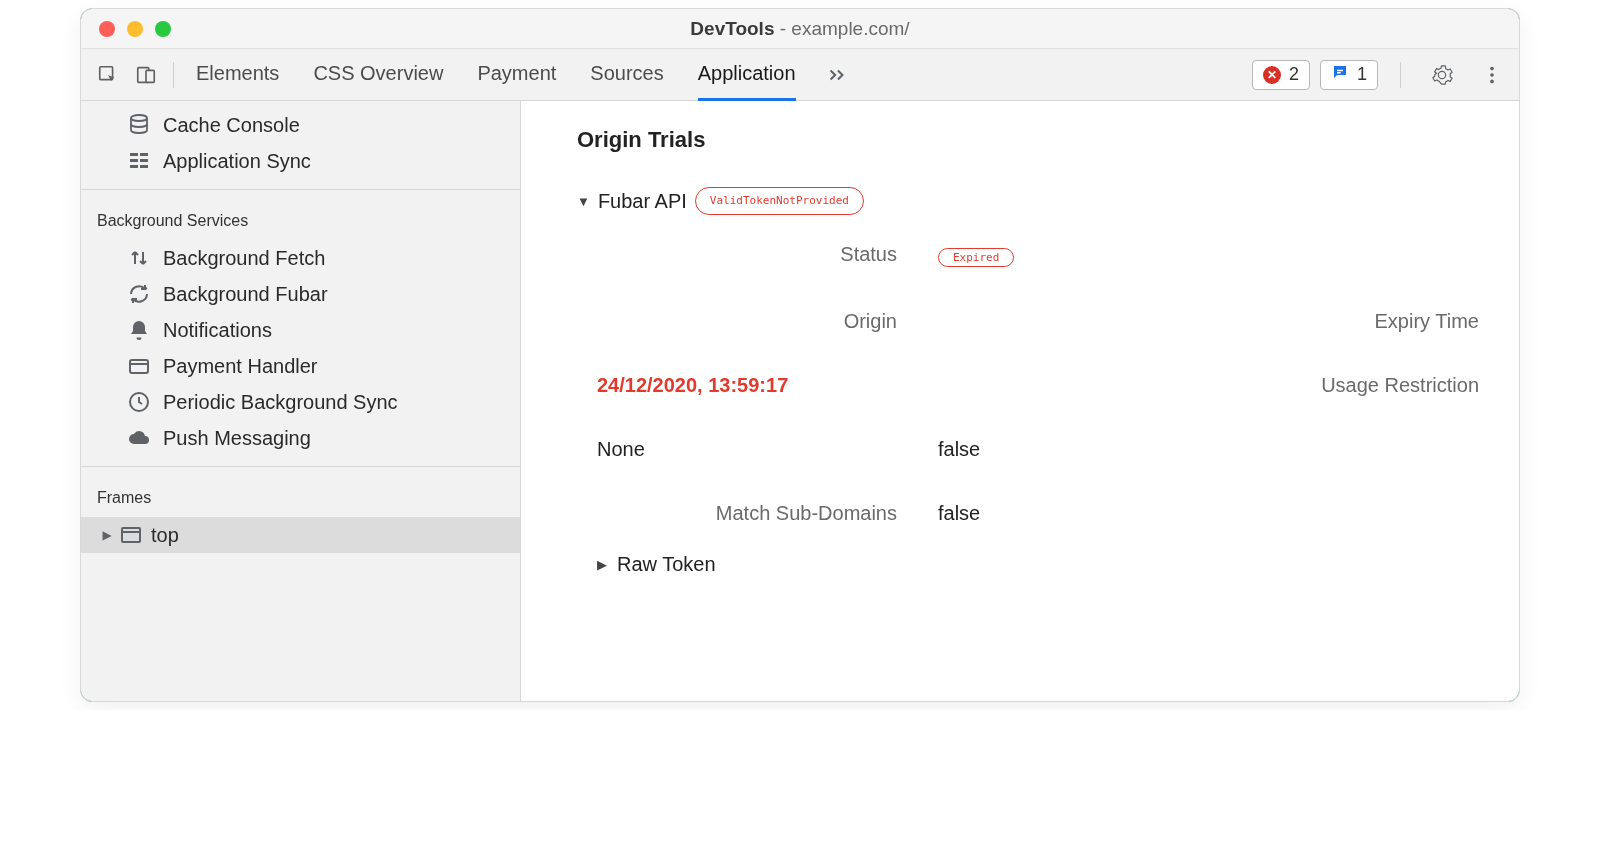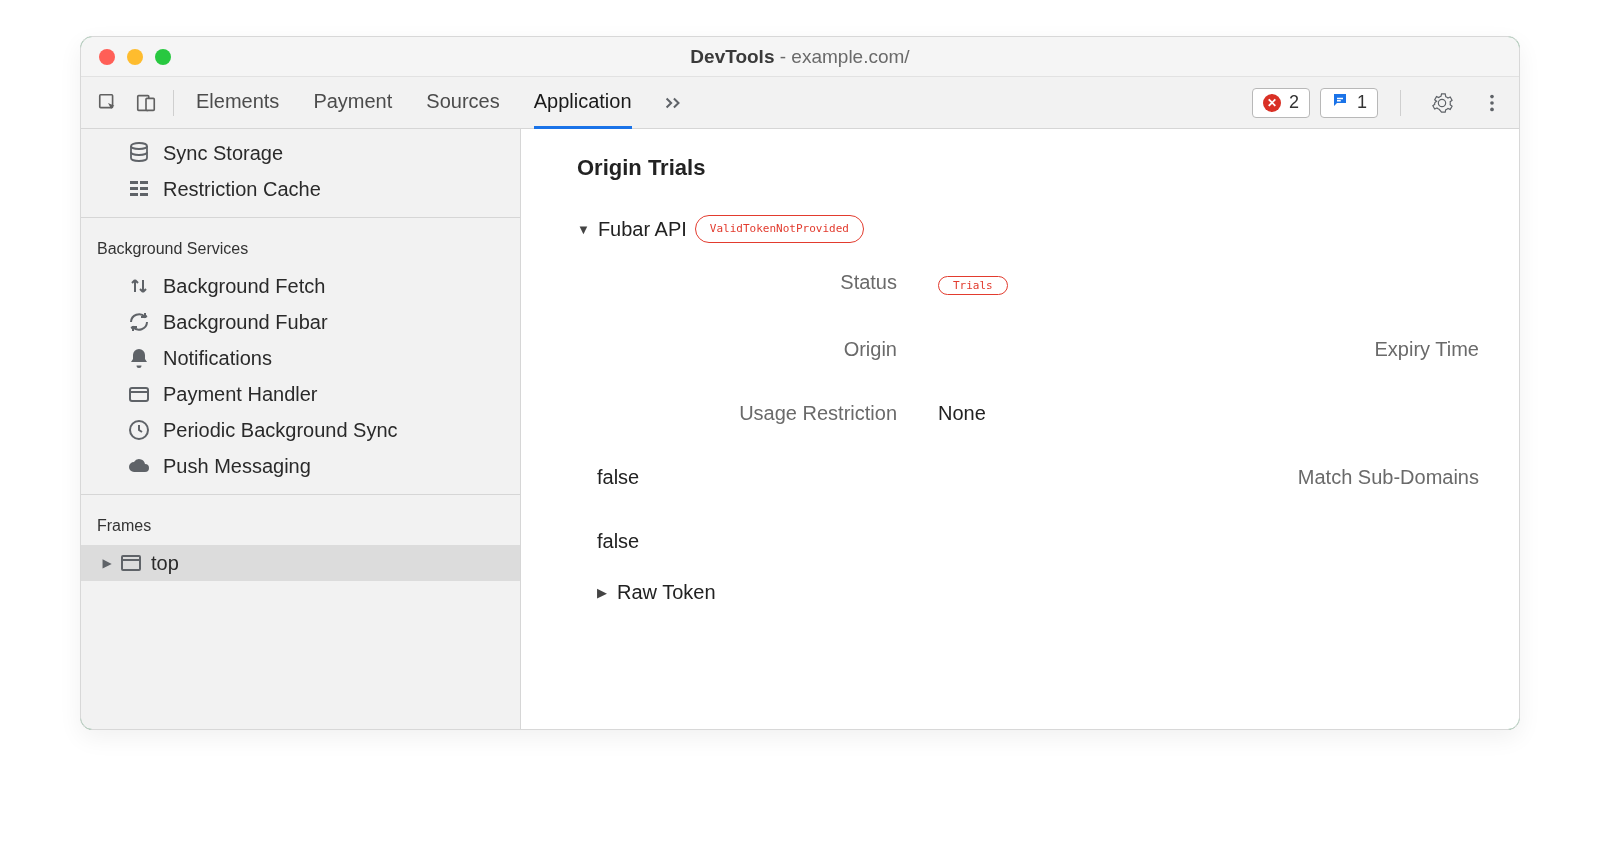--- a/index.html
+++ b/index.html
@@ -9,21 +9,21 @@
     display: flex;
     align-items: flex-start;
     justify-content: center;
   }
   .window {
     width: 1440px;
     border: 1px solid #d8d8d8;
     border-radius: 12px;
     overflow: hidden;
     box-shadow: 0 8px 24px rgba(0,0,0,0.06);
-    margin: 36px;
+    margin: 8px;
     background: #15803d;
   }
   
   .titlebar {
     height: 40px;
     background: #f5f5f5;
     border-bottom: 1px solid #e2e2e2;
     display: flex;
     align-items: center;
     position: relative;
@@ -190,20 +190,21 @@
     <span class="tbicon">
       <svg viewBox="0 0 24 24" fill="none" stroke="currentColor" stroke-width="1.8">
           <rect x="3" y="4" width="12" height="16" rx="1"></rect>
           <rect x="12" y="7" width="9" height="13" rx="1" fill="#f2f2f2"></rect>
         </svg>
     </span>
     <div class="vsep"></div>
 
     <div class="tabs">
       <div class="tab">Elements</div>
+      <div class="tab">CSS Overview</div>
       <div class="tab">Payment</div>
       <div class="tab">Sources</div>
       <div class="tab active">Application</div>
     </div>
 
     <span class="tbicon chevmore">
       <svg viewBox="0 0 24 24" fill="none" stroke="currentColor" stroke-width="2.2">
           <path d="M5 7l5 5-5 5"></path>
           <path d="M13 7l5 5-5 5"></path>
         </svg>
@@ -249,34 +250,34 @@
 
       <div class="sb-group">
         <div class="sb-item">
           <span class="sicon">
             <svg viewBox="0 0 24 24" fill="none" stroke="currentColor" stroke-width="1.8">
                 <ellipse cx="12" cy="5" rx="8" ry="3"></ellipse>
                 <path d="M4 5v6c0 1.7 3.6 3 8 3s8-1.3 8-3V5"></path>
                 <path d="M4 11v6c0 1.7 3.6 3 8 3s8-1.3 8-3v-6"></path>
               </svg>
           </span>
-          <span>Sync Storage</span>
+          <span>Cache Console</span>
         </div>
         <div class="sb-item">
           <span class="sicon">
             <svg viewBox="0 0 24 24" fill="currentColor">
                 <rect x="3" y="4" width="8" height="3"></rect>
                 <rect x="13" y="4" width="8" height="3"></rect>
                 <rect x="3" y="10" width="8" height="3"></rect>
                 <rect x="13" y="10" width="8" height="3"></rect>
                 <rect x="3" y="16" width="8" height="3"></rect>
                 <rect x="13" y="16" width="8" height="3"></rect>
               </svg>
           </span>
-          <span>Restriction Cache</span>
+          <span>Application Sync</span>
         </div>
       </div>
 
       <div class="sb-group">
         <div class="sb-header">Background Services</div>
         <div class="sb-item">
           <span class="sicon">
             <svg viewBox="0 0 24 24" fill="none" stroke="currentColor" stroke-width="2">
                 <path d="M8 18V6m0 0l-3 3m3-3l3 3"></path>
                 <path d="M16 6v12m0 0l3-3m-3 3l-3-3"></path>
@@ -351,26 +352,27 @@
 
       <div class="row-expand">
         <span class="tri">▼</span>
         <span>Fubar API</span>
         <span class="pill">ValidTokenNotProvided</span>
       </div>
 
       <div class="kv">
         <div class="k">Status</div>
         <div class="v">
-          <span class="pill">Trials</span>
+          <span class="pill">Expired</span>
         </div>
 
         <div class="k">Origin</div>
 
         <div class="k">Expiry Time</div>
+        <div class="v red">24/12/2020, 13:59:17</div>
 
         <div class="k">Usage Restriction</div>
         <div class="v">None</div>
 
         <div class="v">false</div>
 
         <div class="k">Match Sub-Domains</div>
         <div class="v">false</div>
       </div>
 

